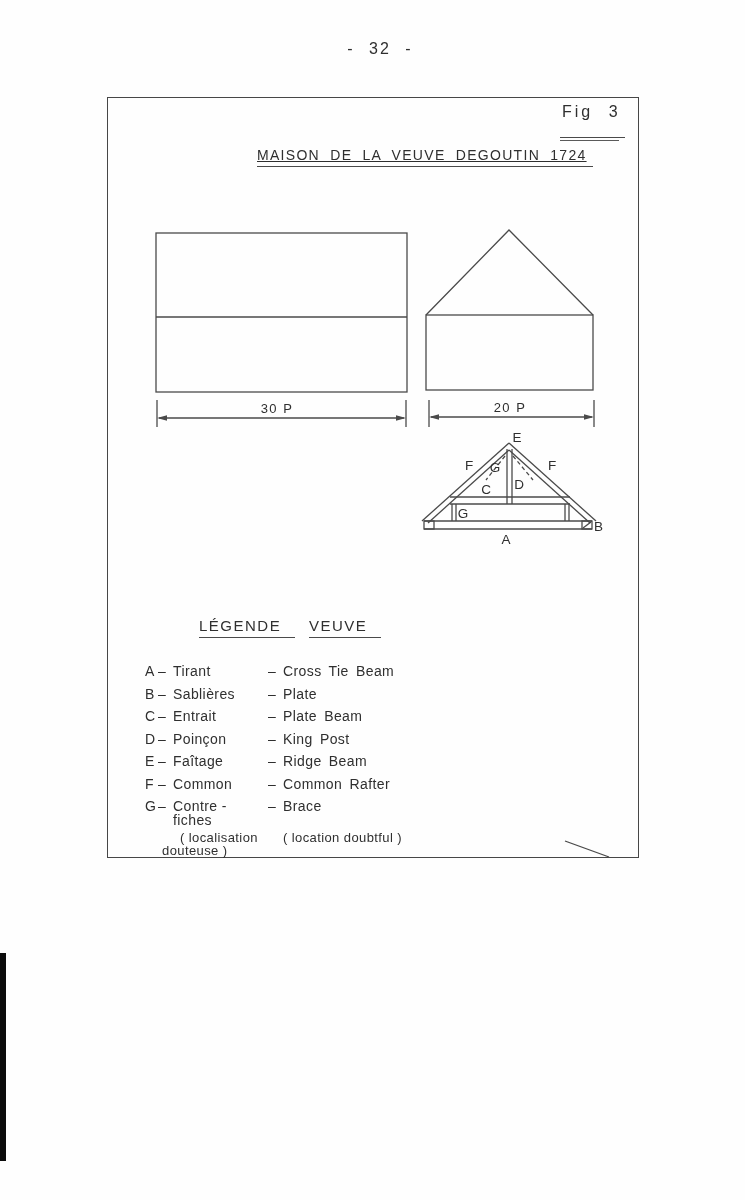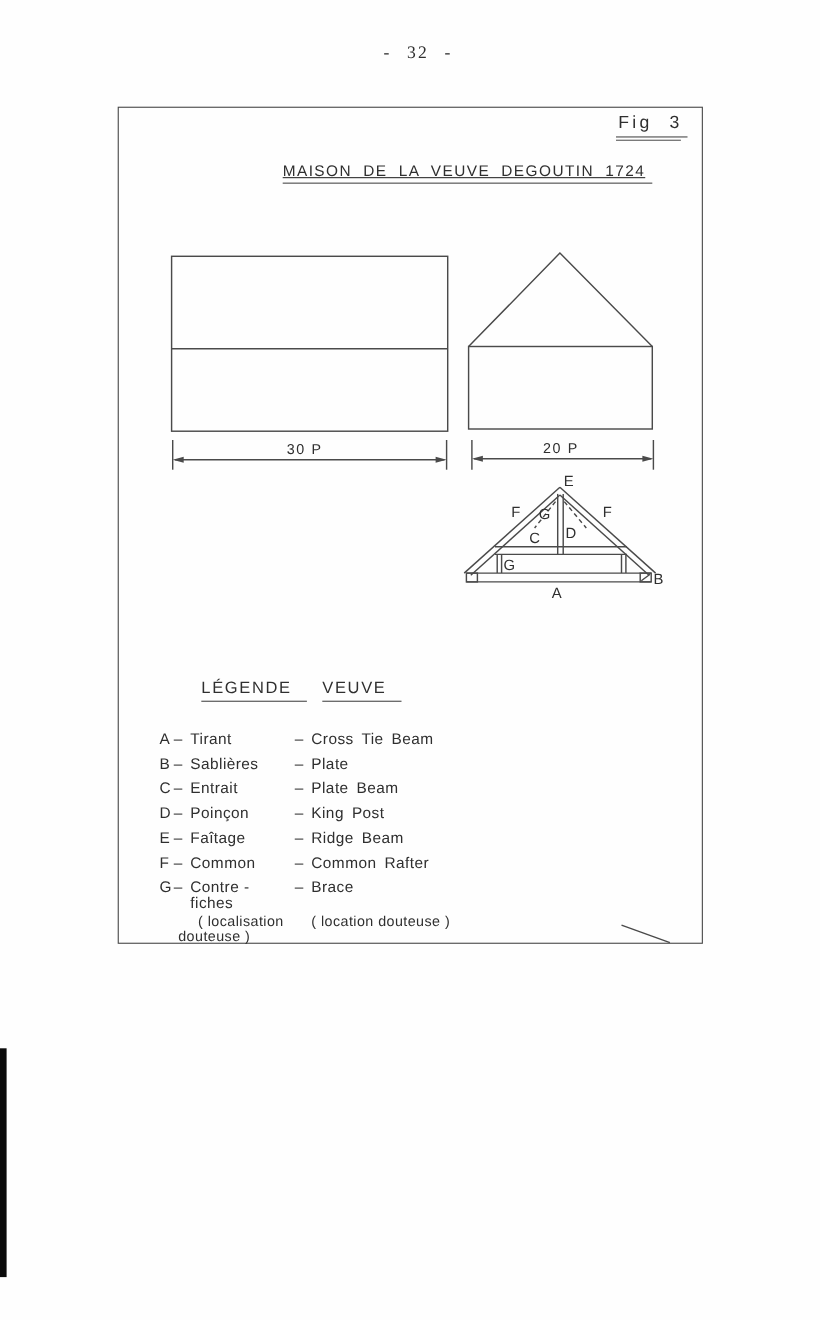--- a/index.html
+++ b/index.html
@@ -9,32 +9,31 @@
     font-family:"Liberation Sans", sans-serif;
     color:#383838;
     overflow:hidden;
   }
   .page{position:absolute;inset:0;background:#fefefe;}
 
   .page-number{
     position:absolute;left:330px;top:40px;width:100px;
     text-align:center;font-size:16px;letter-spacing:2px;word-spacing:8px;
     color:#2f2f2f;
-    font-family:Liberation Serif, serif;
   }
 
   .frame{
     position:absolute;left:107px;top:97px;width:530px;height:759px;
     border:1px solid #474747;
   }
 
   .fig-label{
     position:absolute;left:560px;top:103px;
     font-size:16px;letter-spacing:3px;word-spacing:8px;color:#2f2f2f;
-    padding:0 4px 3px 2px;border-bottom:1px solid #4a4a4a;
+    padding:0 4px 16px 2px;border-bottom:1px solid #4a4a4a;
   }
   .fig-label::after{
     content:"";position:absolute;left:0;right:6px;bottom:-4px;
     border-bottom:1px solid #5a5a5a;
   }
 
   .title-fr,.title-en{
     position:absolute;left:257px;
     font-size:14px;letter-spacing:1.3px;word-spacing:5px;color:#2f2f2f;
     padding:0 6px 3px 0;border-bottom:1.5px solid #4a4a4a;white-space:nowrap;
@@ -49,21 +48,21 @@
   svg polygon{fill:#4a4a4a;stroke:none;}
   svg text{
     font-family:"Liberation Sans", sans-serif;
     fill:#2f2f2f;stroke:none;
   }
   .dim-text{font-size:13px;letter-spacing:1.5px;}
   .truss-text{font-size:13.5px;}
 
   .legend-head{
     position:absolute;top:617px;font-size:15px;letter-spacing:1.5px;color:#2f2f2f;
-    padding:0 14px 3px 0;border-bottom:1.5px solid #4a4a4a;
+    padding:0 14px 3px 0;border-bottom:1.5px solid #4a4a4a;margin-left:16px;
   }
   .legend-head.fr{left:183px;}
   .legend-head.en{left:293px;}
 
   .legend{
     position:absolute;left:143px;top:664px;width:330px;
     font-size:14px;color:#2f2f2f;
   }
   .lrow{display:flex;align-items:baseline;margin-bottom:8.5px;padding-left:2px;line-height:14px;}
   .lkey{width:13px;flex:none;}
@@ -210,21 +209,21 @@
     </div>
     <div class="lrow">
       <span class="lkey">G</span>
       <span class="ldash">–</span>
       <span class="lfr">Contre - fiches</span>
       <span class="ldash2">–</span>
       <span class="len">Brace</span>
     </div>
     <div class="lnote1">
       <span class="n-fr">( localisation</span>
-      <span class="n-en">( location douteuse )</span>
+      <span class="n-en">( location doubtful )</span>
     </div>
     <div class="lnote2">douteuse )</div>
   </div>
 
   <svg style="left:555px;top:836px;" width="70" height="25" viewBox="0 0 70 25">
     <line x1="10" y1="5" x2="54" y2="21" stroke="#6a6a6a" stroke-width="1"></line>
   </svg>
   <div class="scan-bar"></div>
 
 </div>

